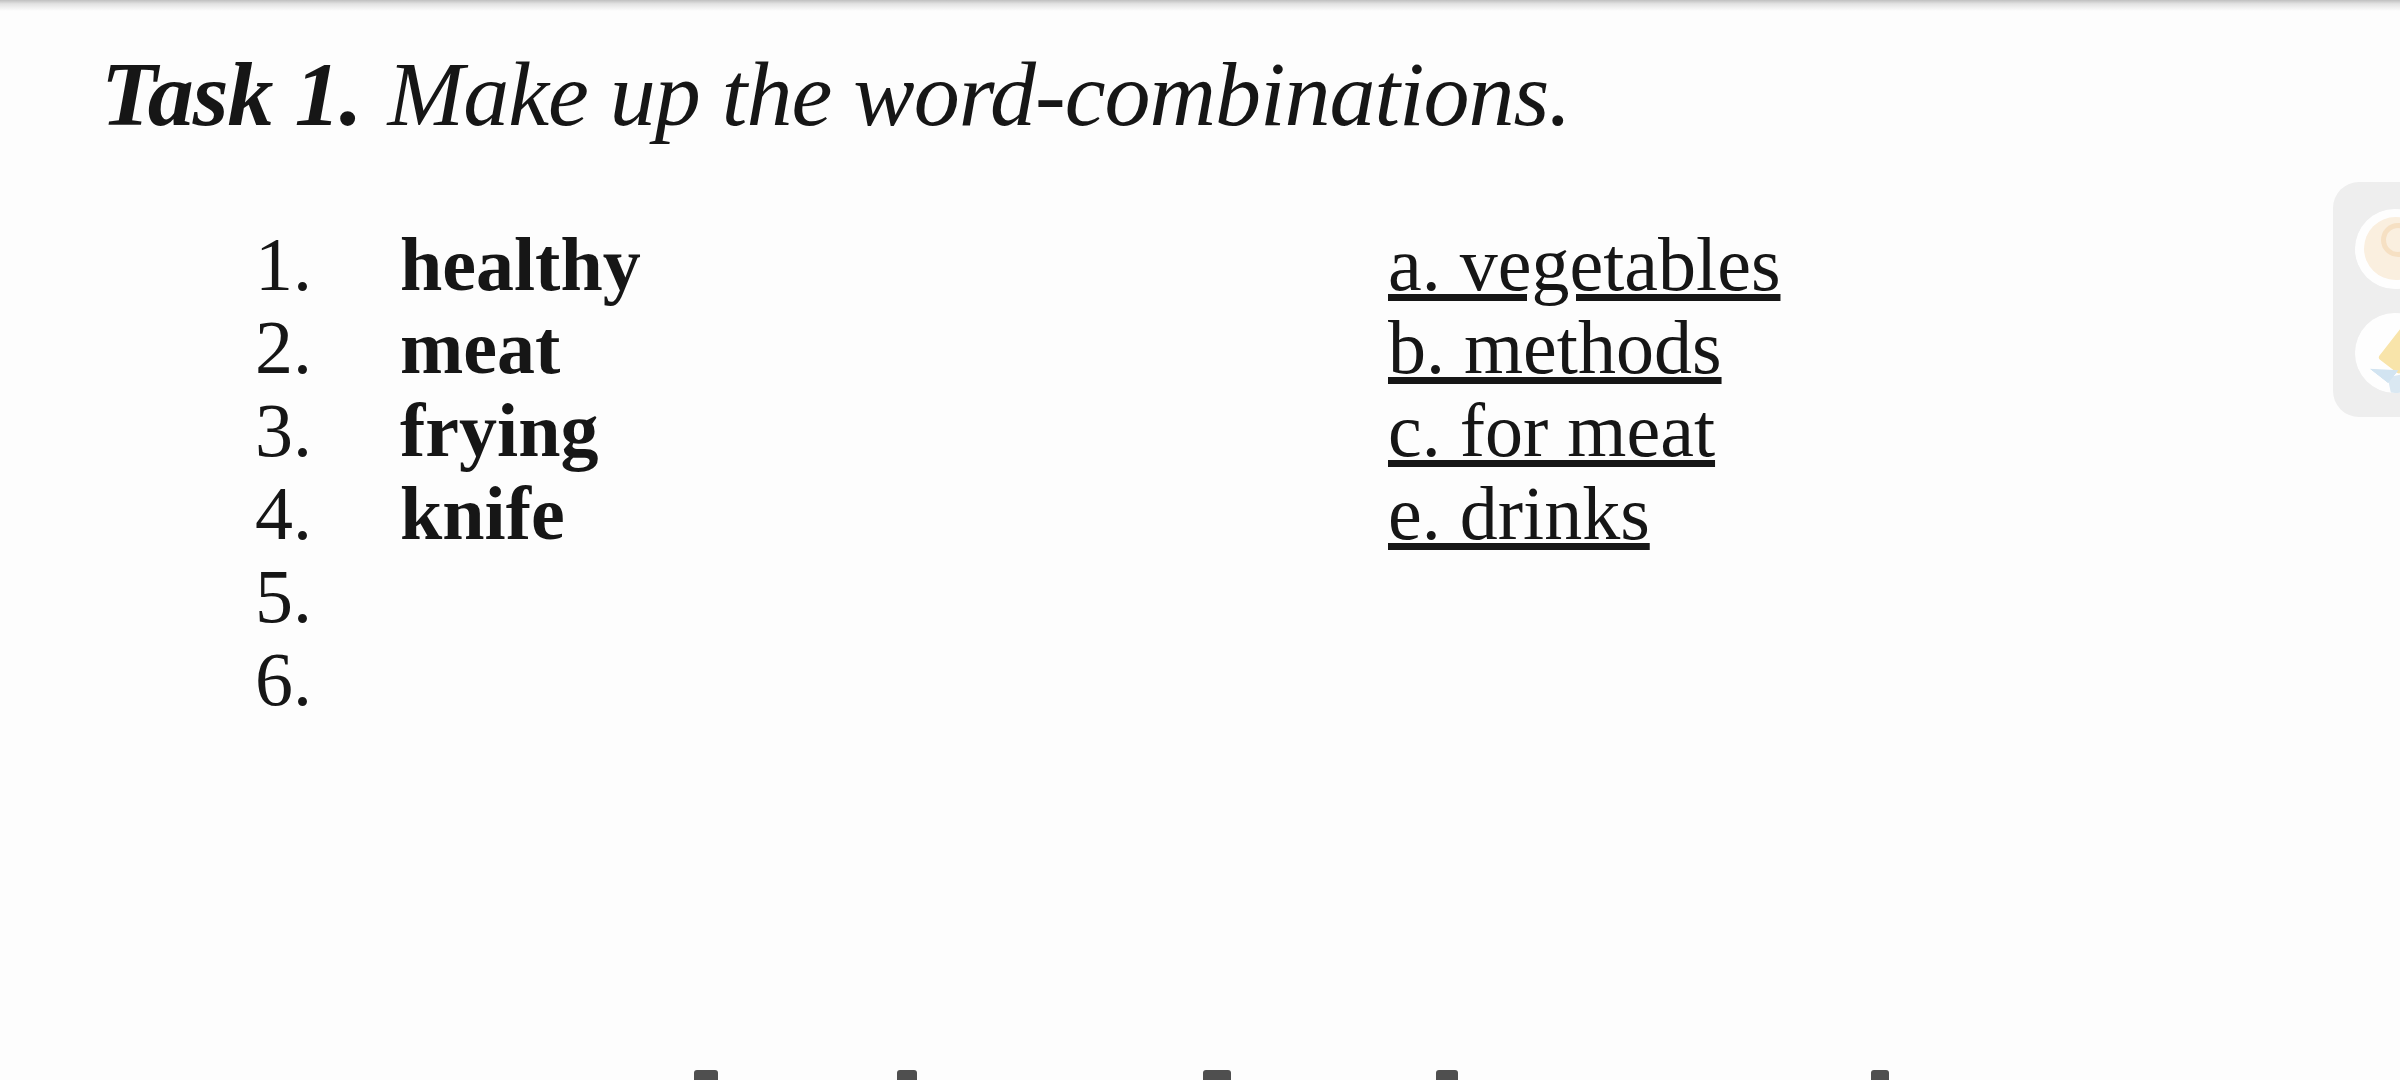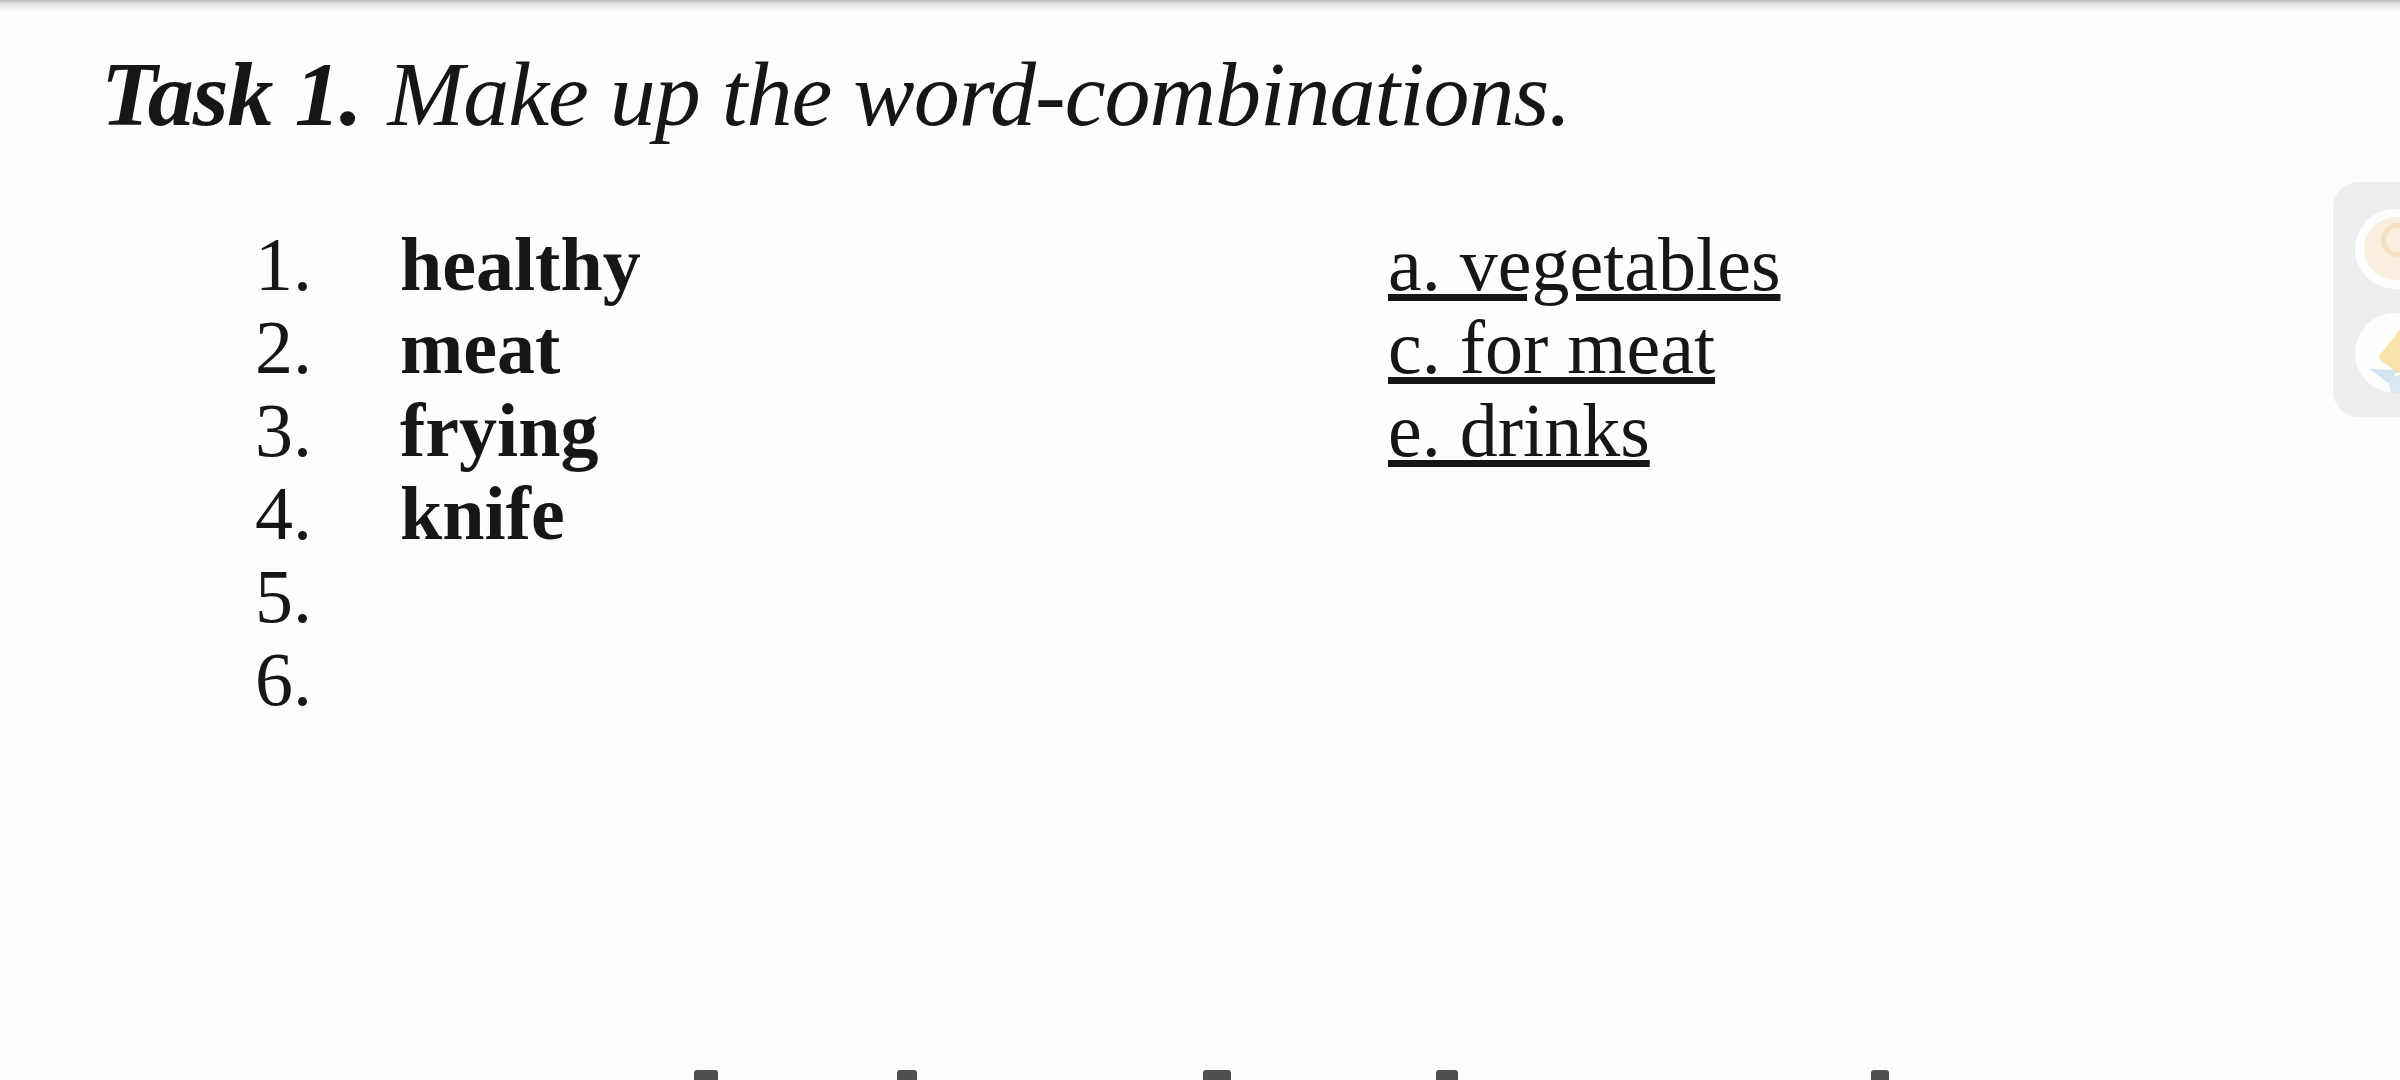--- a/index.html
+++ b/index.html
@@ -139,20 +139,21 @@
 
 <div class="col col-words">
   <div class="row">healthy</div>
   <div class="row">meat</div>
   <div class="row">frying</div>
   <div class="row">knife</div>
 </div>
 
 <div class="col col-options">
   <div class="row">a. vegetables</div>
+  <div class="row">b. methods</div>
   <div class="row">c. for meat</div>
   <div class="row">e. drinks</div>
 </div>
 
 <div class="float-pill">
   <div class="pill-btn btn-sticker">
     <span class="face-disc"></span>
     <span class="face-detail"></span>
   </div>
   <div class="pill-btn btn-edit">

